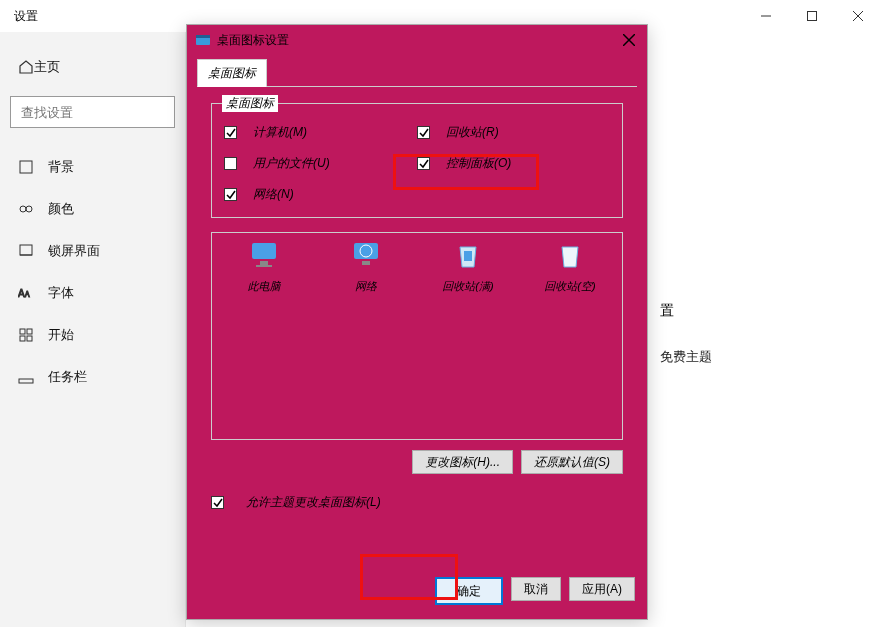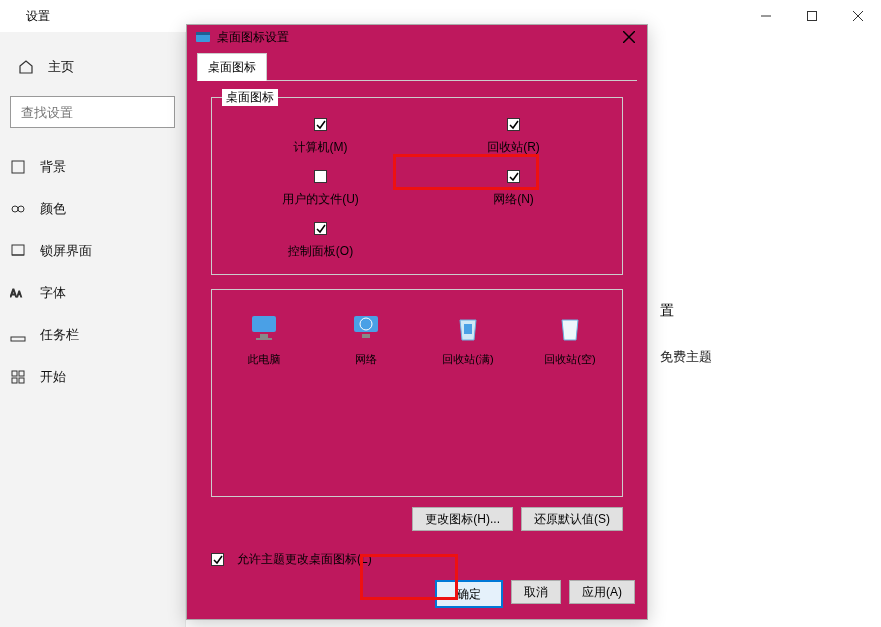--- a/index.html
+++ b/index.html
@@ -1,70 +1,70 @@
 <!DOCTYPE html>
 <html><head>
 <meta charset="utf-8">
 <style>
   * { box-sizing: border-box; font-family: "Microsoft YaHei", "Segoe UI", sans-serif; }
   body { margin: 0; width: 881px; height: 627px; background: #fff; overflow: hidden; position: relative; }
 
   
   .settings-window { position: absolute; left: 0; top: 0; width: 881px; height: 627px; background: #fff; }
-  .settings-titlebar { display: flex; align-items: center; justify-content: space-between; height: 32px; padding-left: 26px; }
+  .settings-titlebar { display: flex; align-items: center; justify-content: space-between; height: 32px; padding-left: 14px; }
   .settings-title { font-size: 12px; color: #000; }
   .win-controls { display: flex; }
   .win-btn { width: 46px; height: 32px; display: flex; align-items: center; justify-content: center; color: #555; }
   .win-btn svg { width: 10px; height: 10px; }
 
   .settings-body { display: flex; height: calc(100% - 32px); }
   .sidebar { width: 186px; background: #f3f3f3; padding-top: 18px; display: flex; flex-direction: column; border-right: 1px solid #e6e6e6; }
-  .home-row { display: flex; align-items: center; gap: 14px; padding: 8px 18px 14px; font-size: 13px; color: #111; }
+  .home-row { display: flex; align-items: center; padding: 8px 18px 14px; font-size: 13px; color: #111; }
   .home-row svg { width: 16px; height: 16px; }
   .search-box { margin: 6px 10px 18px; height: 32px; border: 1px solid #999; background: #fff; display: flex; align-items: center; padding: 0 8px; }
   .search-box input { border: none; outline: none; flex: 1; font-size: 13px; background: transparent; color: #0f172a; }
   .cat-head { padding: 0 18px 10px; font-size: 13px; font-weight: 600; color: #111; }
-  .nav-item { display: flex; align-items: center; gap: 14px; padding: 12px 10px; font-size: 13px; color: #111; position: relative; }
+  .nav-item { display: flex; align-items: center; gap: 14px; padding: 12px 18px; font-size: 13px; color: #111; position: relative; }
   .nav-item svg { width: 16px; height: 16px; stroke: #333; fill: none; }
   .nav-item.active { background: #d9d9d9; }
   .nav-item.active::before { content: ""; position: absolute; left: 0; top: 0; bottom: 0; width: 4px; background: #0078d7; }
   .main { flex: 1; padding: 30px 0 0 30px; }
   .main-block { position: absolute; left: 660px; top: 302px; font-size: 14px; color: #000; }
   .main-block .sub { margin-top: 28px; font-size: 13px; color: #222; }
 
   
   .dialog { position: absolute; left: 186px; top: 24px; width: 462px; height: 596px; border: 1px solid #aaa; background: #be185d; box-shadow: 0 4px 18px rgba(0,0,0,0.2); display: flex; flex-direction: column; }
   .dlg-titlebar { height: 30px; display: flex; align-items: center; padding: 0 6px 0 8px; }
   .dlg-icon { width: 16px; height: 16px; }
   .dlg-title { font-size: 12px; margin-left: 6px; flex: 1; }
   .dlg-close { width: 24px; height: 24px; display:flex; align-items:center; justify-content:center; }
-  .dlg-body { flex: 1; padding: 4px 10px 0; }
+  .dlg-body { flex: 1; padding: 4px 10px 0; font-style: italic; }
   .tab-strip { height: 28px; display: flex; border-bottom: 1px solid #ccc; }
   .tab { height: 28px; padding: 0 10px; display: flex; align-items: center; font-size: 12px; border: 1px solid #ccc; border-bottom: 1px solid #fff; background: #fff; margin-bottom: -1px; }
   .tab-page { padding: 16px 14px 0; }
   .fieldset { border: 1px solid #ccc; position: relative; padding: 20px 12px 14px; }
   .legend { position: absolute; top: -9px; left: 10px; background: #fff; padding: 0 4px; font-size: 12px; }
   .check-grid { display: grid; grid-template-columns: 1fr 1fr; row-gap: 14px; }
-  .check { display: flex; align-items: center; gap: 8px; font-size: 12px; flex-direction: column; }
+  .check { display: flex; align-items: center; gap: 16px; font-size: 12px; }
   .cbox { width: 13px; height: 13px; border: 1px solid #333; display: flex; align-items: center; justify-content: center; background: #fff; }
   .cbox svg { width: 10px; height: 10px; display: none; }
   .cbox.checked svg { display: block; }
   .highlight { position: absolute; border: 3px solid #e11; pointer-events: none; }
   .hl1 { left: 393px; top: 154px; width: 146px; height: 36px; }
   .hl2 { left: 360px; top: 554px; width: 98px; height: 46px; }
 
-  .preview { margin-top: 14px; border: 1px solid #ccc; height: 208px; padding: 20px 4px 0; }
+  .preview { margin-top: 14px; border: 1px solid #ccc; height: 208px; padding: 4px 4px 0; }
   .preview-grid { display: flex; gap: 6px; justify-content: space-around; }
   .pv-item { width: 70px; display: flex; flex-direction: column; align-items: center; }
   .pv-icon { width: 36px; height: 36px; display:flex; align-items:center; justify-content:center; }
   .pv-label { font-size: 11px; margin-top: 6px; text-align: center; white-space: nowrap; overflow: hidden; text-overflow: ellipsis; max-width: 70px; }
 
   .btn-row { margin-top: 10px; display: flex; justify-content: flex-end; gap: 8px; }
   .btn { height: 24px; padding: 0 12px; border: 1px solid #adadad; background: #e1e1e1; font-size: 12px; display:flex; align-items:center; }
-  .allow-row { margin-top: 20px; display: flex; align-items: center; gap: 13px; font-size: 12px; }
+  .allow-row { margin-top: 20px; display: flex; align-items: center; gap: 22px; font-size: 12px; }
   .dlg-footer { padding: 12px 12px 14px; display: flex; justify-content: flex-end; gap: 8px; }
   .btn.primary { border: 2px solid #0078d7; background: #e5f1fb; padding: 12px 20px; }
 </style>
 </head>
 <body>
 
 <div class="settings-window">
   <div class="settings-titlebar">
     <span class="settings-title">设置</span>
     <div class="win-controls">
@@ -118,32 +118,32 @@
             <span>锁屏界面</span>
           </div>
           <div class="nav-item">
             <svg viewBox="0 0 16 16">
               <text x="0" y="12" font-size="10" fill="#333">Aᴀ</text>
             </svg>
             <span>字体</span>
           </div>
           <div class="nav-item">
             <svg viewBox="0 0 16 16">
-              <rect x="1" y="10" width="14" height="4" stroke="#333" fill="none"></rect>
-            </svg>
-            <span>任务栏</span>
-          </div>
-          <div class="nav-item">
-            <svg viewBox="0 0 16 16">
               <rect x="2" y="2" width="5" height="5" stroke="#333" fill="none"></rect>
               <rect x="9" y="2" width="5" height="5" stroke="#333" fill="none"></rect>
               <rect x="2" y="9" width="5" height="5" stroke="#333" fill="none"></rect>
               <rect x="9" y="9" width="5" height="5" stroke="#333" fill="none"></rect>
             </svg>
             <span>开始</span>
+          </div>
+          <div class="nav-item">
+            <svg viewBox="0 0 16 16">
+              <rect x="1" y="10" width="14" height="4" stroke="#333" fill="none"></rect>
+            </svg>
+            <span>任务栏</span>
           </div>
         </div>
     </div>
     <div class="main"></div>
   </div>
 </div>
 
 <div class="main-block">
   <div>置</div>
   <div class="sub">免费主题</div>
@@ -189,29 +189,29 @@
           <label class="check">
               <span class="cbox"></span>
               <span>用户的文件(U)</span>
             </label>
           <label class="check">
               <span class="cbox checked">
                 <svg viewBox="0 0 10 10">
                   <path d="M1 5 L4 8 L9 1" stroke="#000" fill="none" stroke-width="1.5"></path>
                 </svg>
               </span>
+              <span>控制面板(O)</span>
+            </label>
+          <label class="check">
+              <span class="cbox checked">
+                <svg viewBox="0 0 10 10">
+                  <path d="M1 5 L4 8 L9 1" stroke="#000" fill="none" stroke-width="1.5"></path>
+                </svg>
+              </span>
               <span>网络(N)</span>
-            </label>
-          <label class="check">
-              <span class="cbox checked">
-                <svg viewBox="0 0 10 10">
-                  <path d="M1 5 L4 8 L9 1" stroke="#000" fill="none" stroke-width="1.5"></path>
-                </svg>
-              </span>
-              <span>控制面板(O)</span>
             </label>
         </div>
       </div>
 
       <div class="preview">
         <div class="preview-grid" id="preview-grid">
             <div class="pv-item">
               <div class="pv-icon">
                 <svg viewBox="0 0 36 36">
                   <rect x="6" y="6" width="24" height="16" fill="#4aa0e6" rx="2"></rect>

